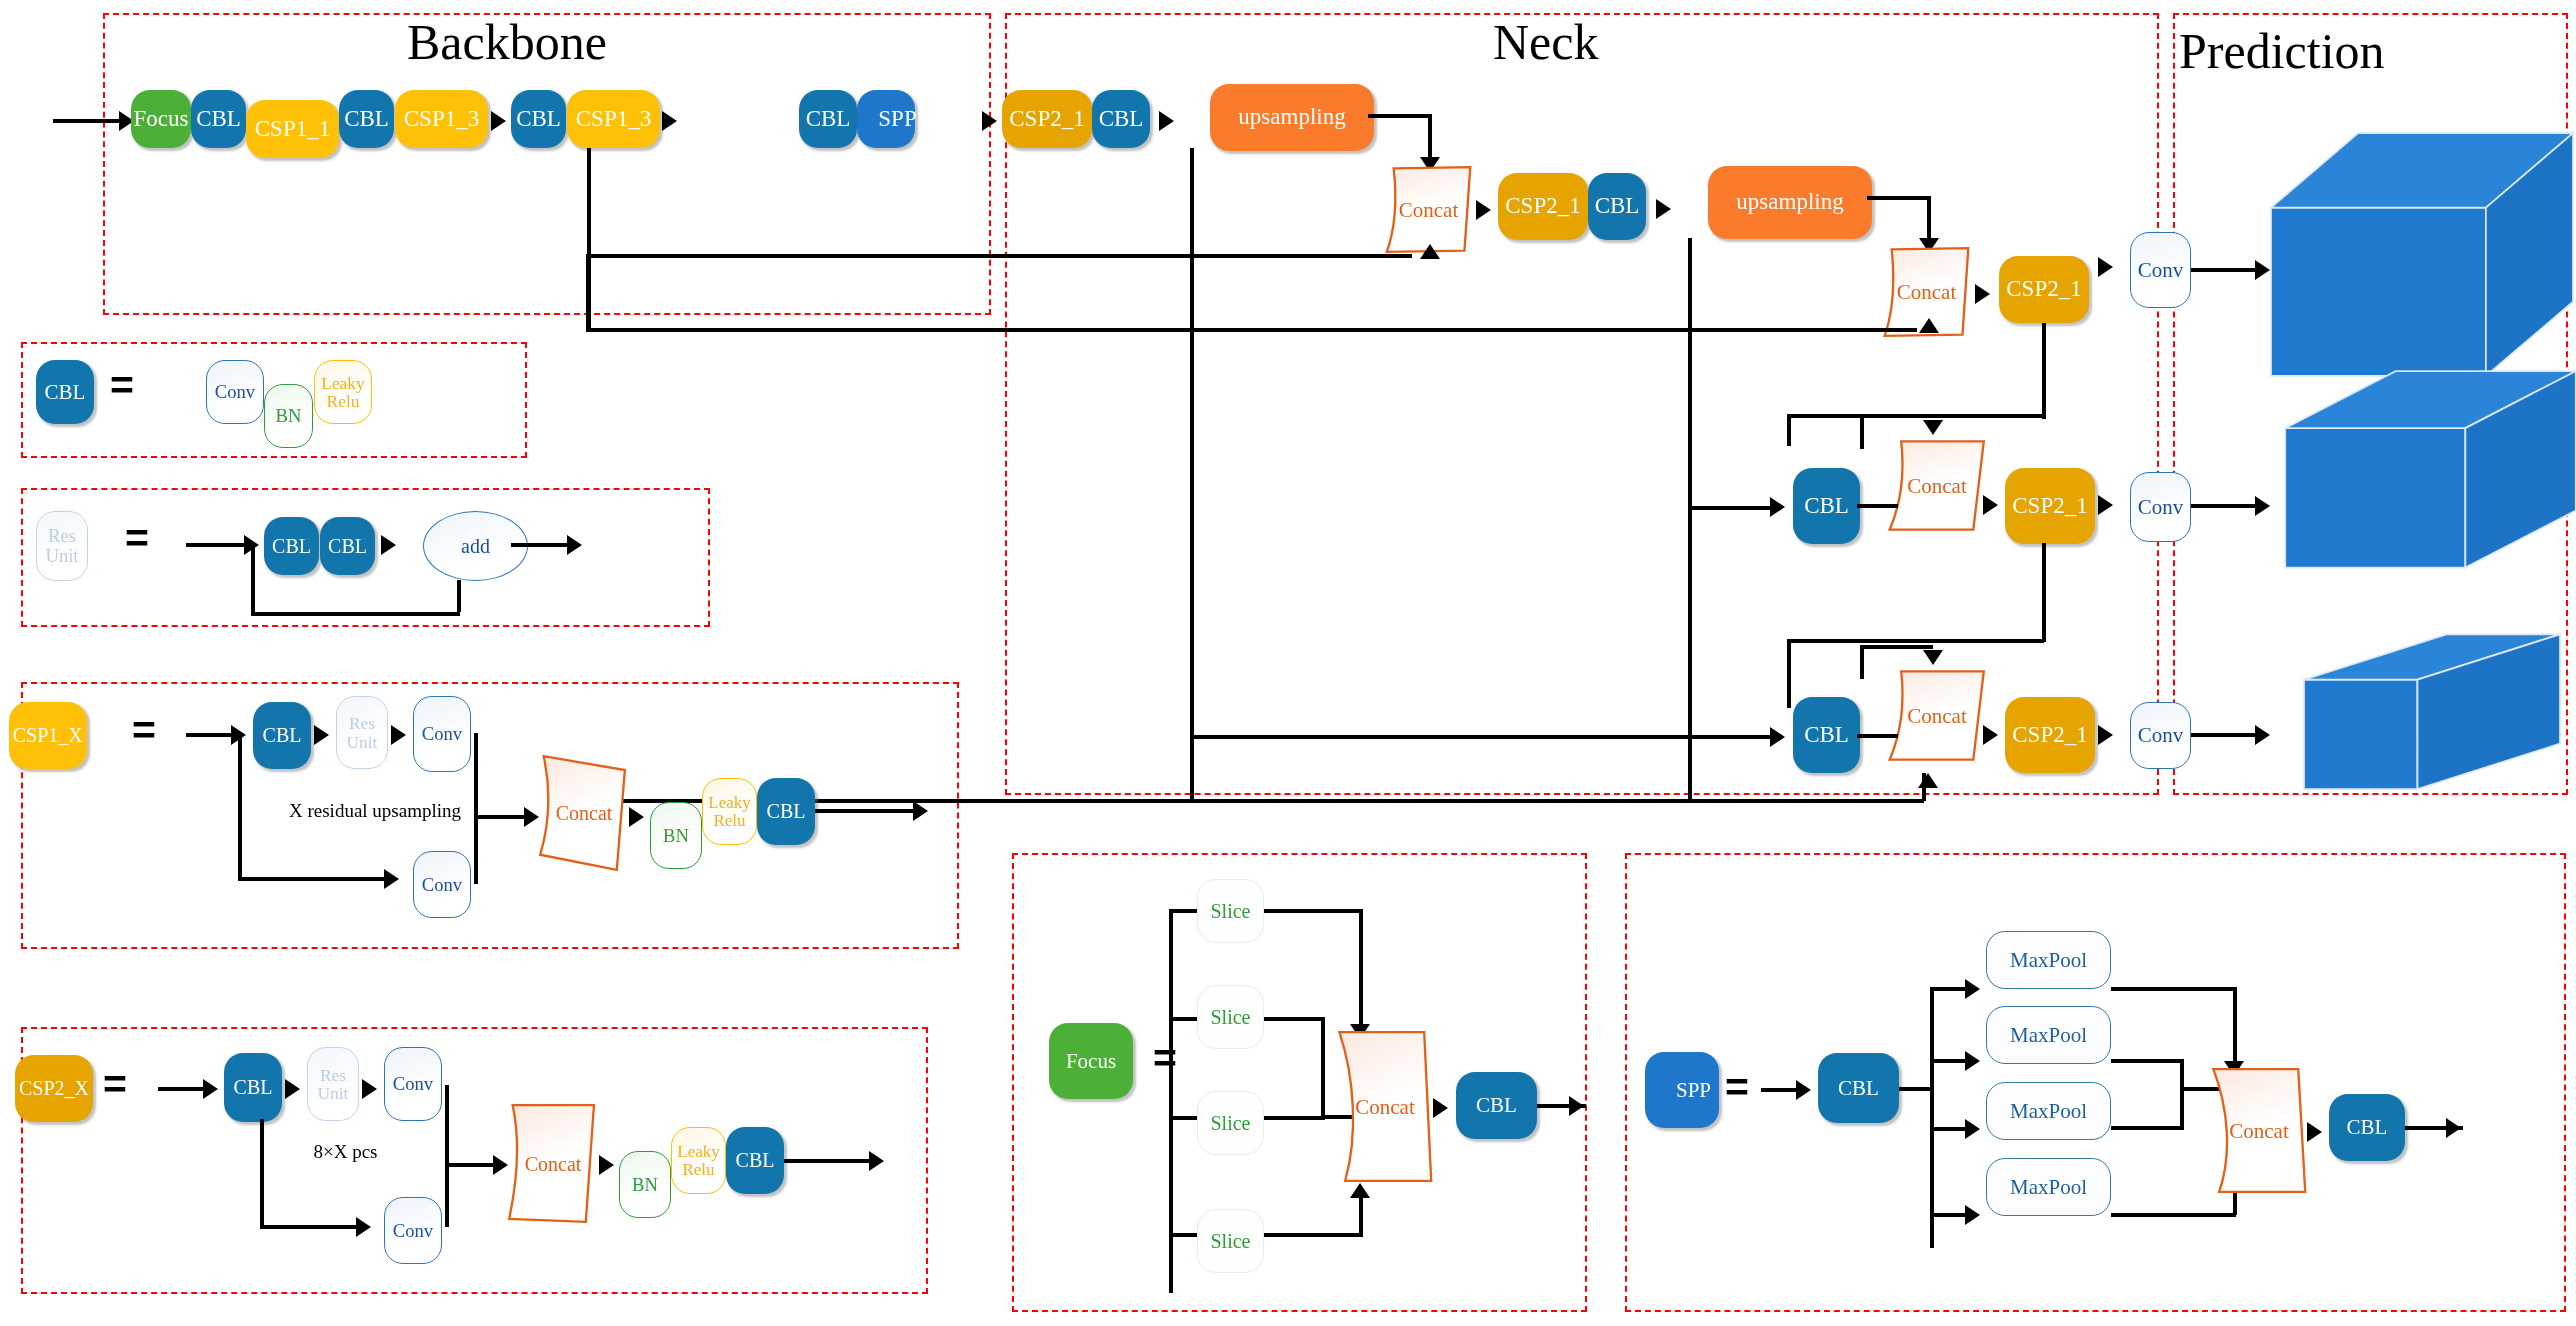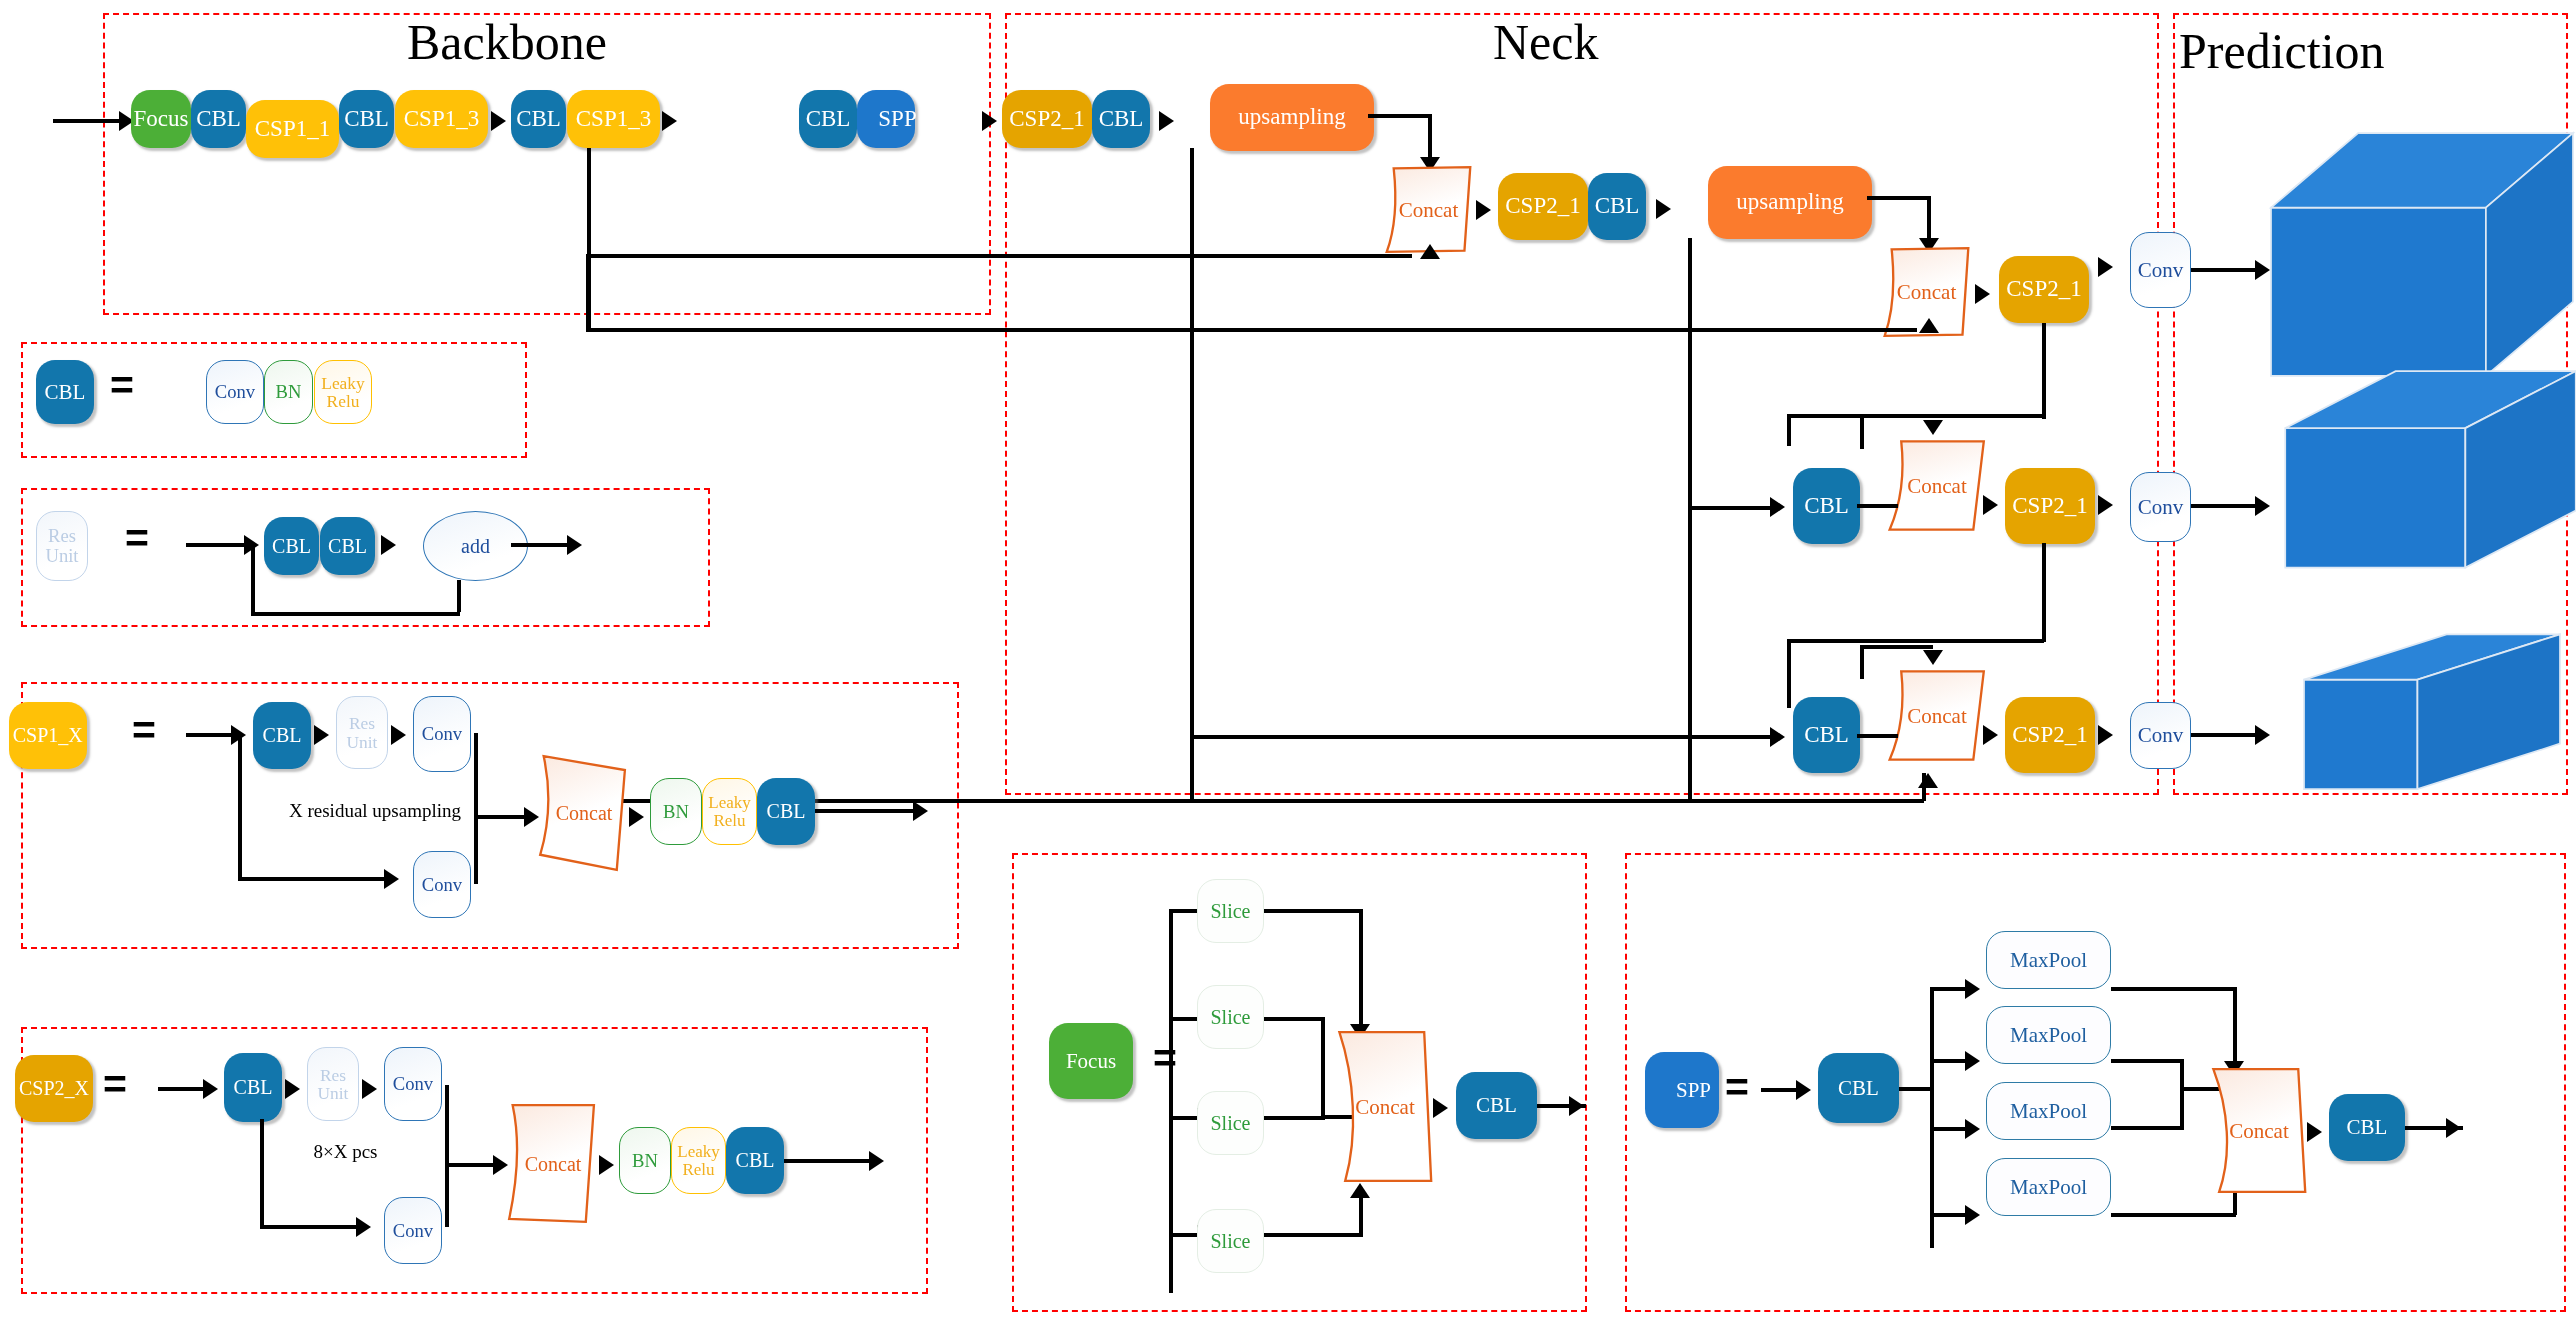--- a/index.html
+++ b/index.html
@@ -16,21 +16,21 @@
   .c-cbl   {background:#1276AC;color:#fff;}
   .c-csp1  {background:#FFC107;color:#fff;}
   .c-spp   {background:#1E77CB;color:#fff;padding-left:23px;}
   .c-csp2  {background:#E5A400;color:#fff;}
   .c-up    {background:#FB7B2D;color:#fff;}
 
   
   .o-conv{background:linear-gradient(160deg,#eef4fb 0%,#ffffff 70%);
           border:1.7px solid #2E75B6;color:#1F4E9C;}
   .o-bn  {background:linear-gradient(160deg,#eef7ee 0%,#ffffff 70%);
-          border:1.7px solid #2E9B3B;color:#2E9B3B;}
+          border:1.7px solid #2E9B3B;color:#2E9B3B;margin-top:24px;}
   .o-lr  {background:linear-gradient(160deg,#fff7e6 0%,#ffffff 70%);
           border:1.7px solid #FFC000;color:#F2B01E;}
   .o-res {background:linear-gradient(160deg,#f2f6fb 0%,#ffffff 70%);
           border:1.7px solid #C2D4EA;color:#BBCDE4;}
   .o-slice{background:#fdfefd;border:1.7px solid #E4EEE4;color:#2E9B3B;}
   .o-mp  {background:#fdfdff;border:1.7px solid #2E7BA6;color:#1F5FA0;}
   .o-add {background:linear-gradient(160deg,#eef4fb 0%,#ffffff 70%);
           border:1.7px solid #2E75B6;color:#1F4E9C;border-radius:50%;}
 
   

